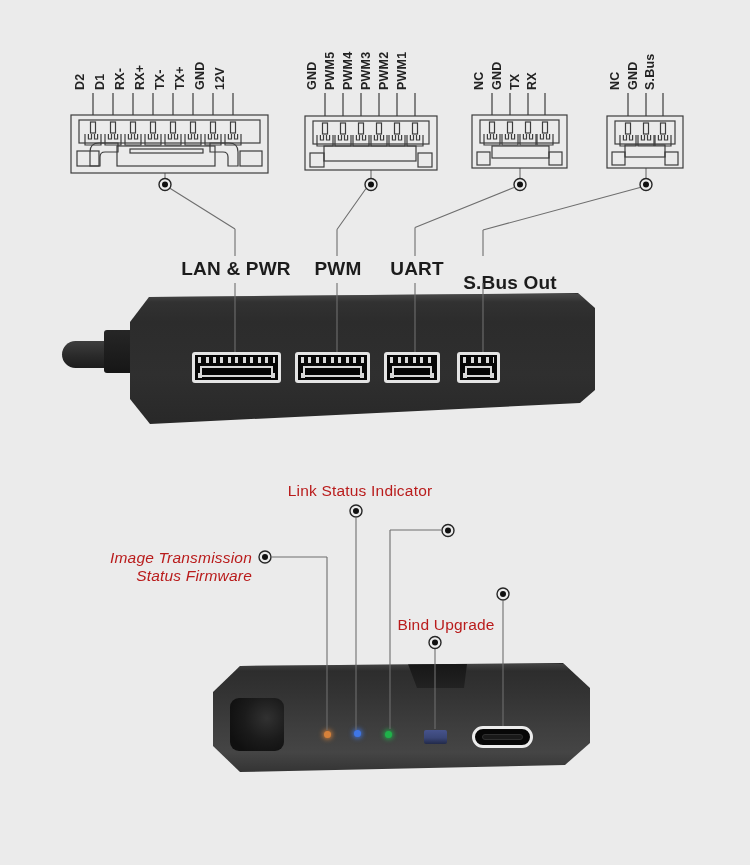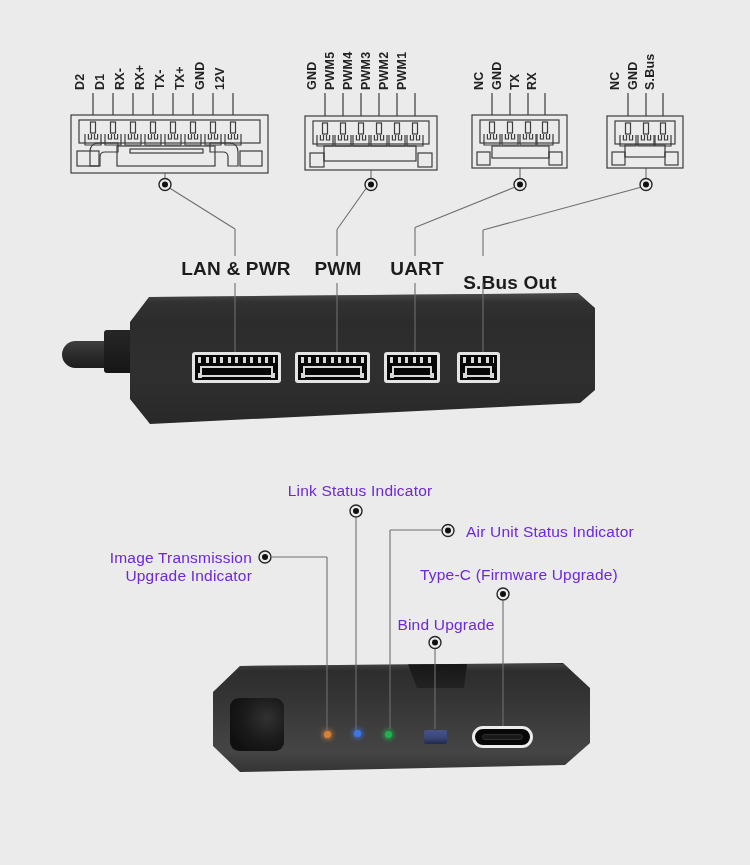--- a/index.html
+++ b/index.html
@@ -12,21 +12,21 @@
   .canvas{position:absolute;left:0;top:0;width:750px;height:865px;}
 
   
   .grp{
     position:absolute;transform:translateX(-50%);
     font-weight:600;font-size:19px;line-height:20px;color:#1c1c1c;
     white-space:nowrap;letter-spacing:.2px;
   }
   .lbl{
     position:absolute;font-weight:500;font-size:15.5px;line-height:17.5px;
-    color:#6d28d9;white-space:nowrap;letter-spacing:.2px;
+    color:#b91c1c;white-space:nowrap;letter-spacing:.2px;
   }
   .pin-lbl{
     position:absolute;font-weight:700;font-size:12.5px;line-height:13px;
     color:#232323;white-space:nowrap;letter-spacing:.2px;
     transform-origin:0 100%;transform:rotate(-90deg);
   }
 
   
   .dev{position:absolute;}
   .dev-top{
@@ -145,23 +145,21 @@
   </div>
   <div class="led led-image"></div>
   <div class="led led-link"></div>
   <div class="led led-air"></div>
   <div class="bind-btn"></div>
   <div class="usbc">
     <div class="tongue"></div>
   </div>
 
   <div class="lbl" style="left:360px;top:482px;transform:translateX(-50%);">Link Status Indicator</div>
-  <div class="lbl" style="left:466px;top:523px;">Air Unit Status Indicator</div>
-  <div class="lbl" style="left:100px;top:549px;width:152px;text-align:right;"><span>Image Transmission</span><br><span>Upgrade Indicator</span></div>
-  <div class="lbl" style="left:420px;top:566px;">Type-C (Firmware Upgrade)</div>
+  <div class="lbl" style="left:100px;top:549px;width:152px;text-align:right;font-style:italic;"><span>Image Transmission</span><br><span>Status Firmware</span></div>
   <div class="lbl" style="left:446px;top:616px;transform:translateX(-50%);">Bind Upgrade</div>
 
   <div id="pin-labels">
       <div class="pin-lbl" style="left: 86.5px; top: 77px;">D2</div>
       <div class="pin-lbl" style="left: 106.5px; top: 77px;">D1</div>
       <div class="pin-lbl" style="left: 126.5px; top: 77px;">RX-</div>
       <div class="pin-lbl" style="left: 146.5px; top: 77px;">RX+</div>
       <div class="pin-lbl" style="left: 166.5px; top: 77px;">TX-</div>
       <div class="pin-lbl" style="left: 186.5px; top: 77px;">TX+</div>
       <div class="pin-lbl" style="left: 206.5px; top: 77px;">GND</div>

